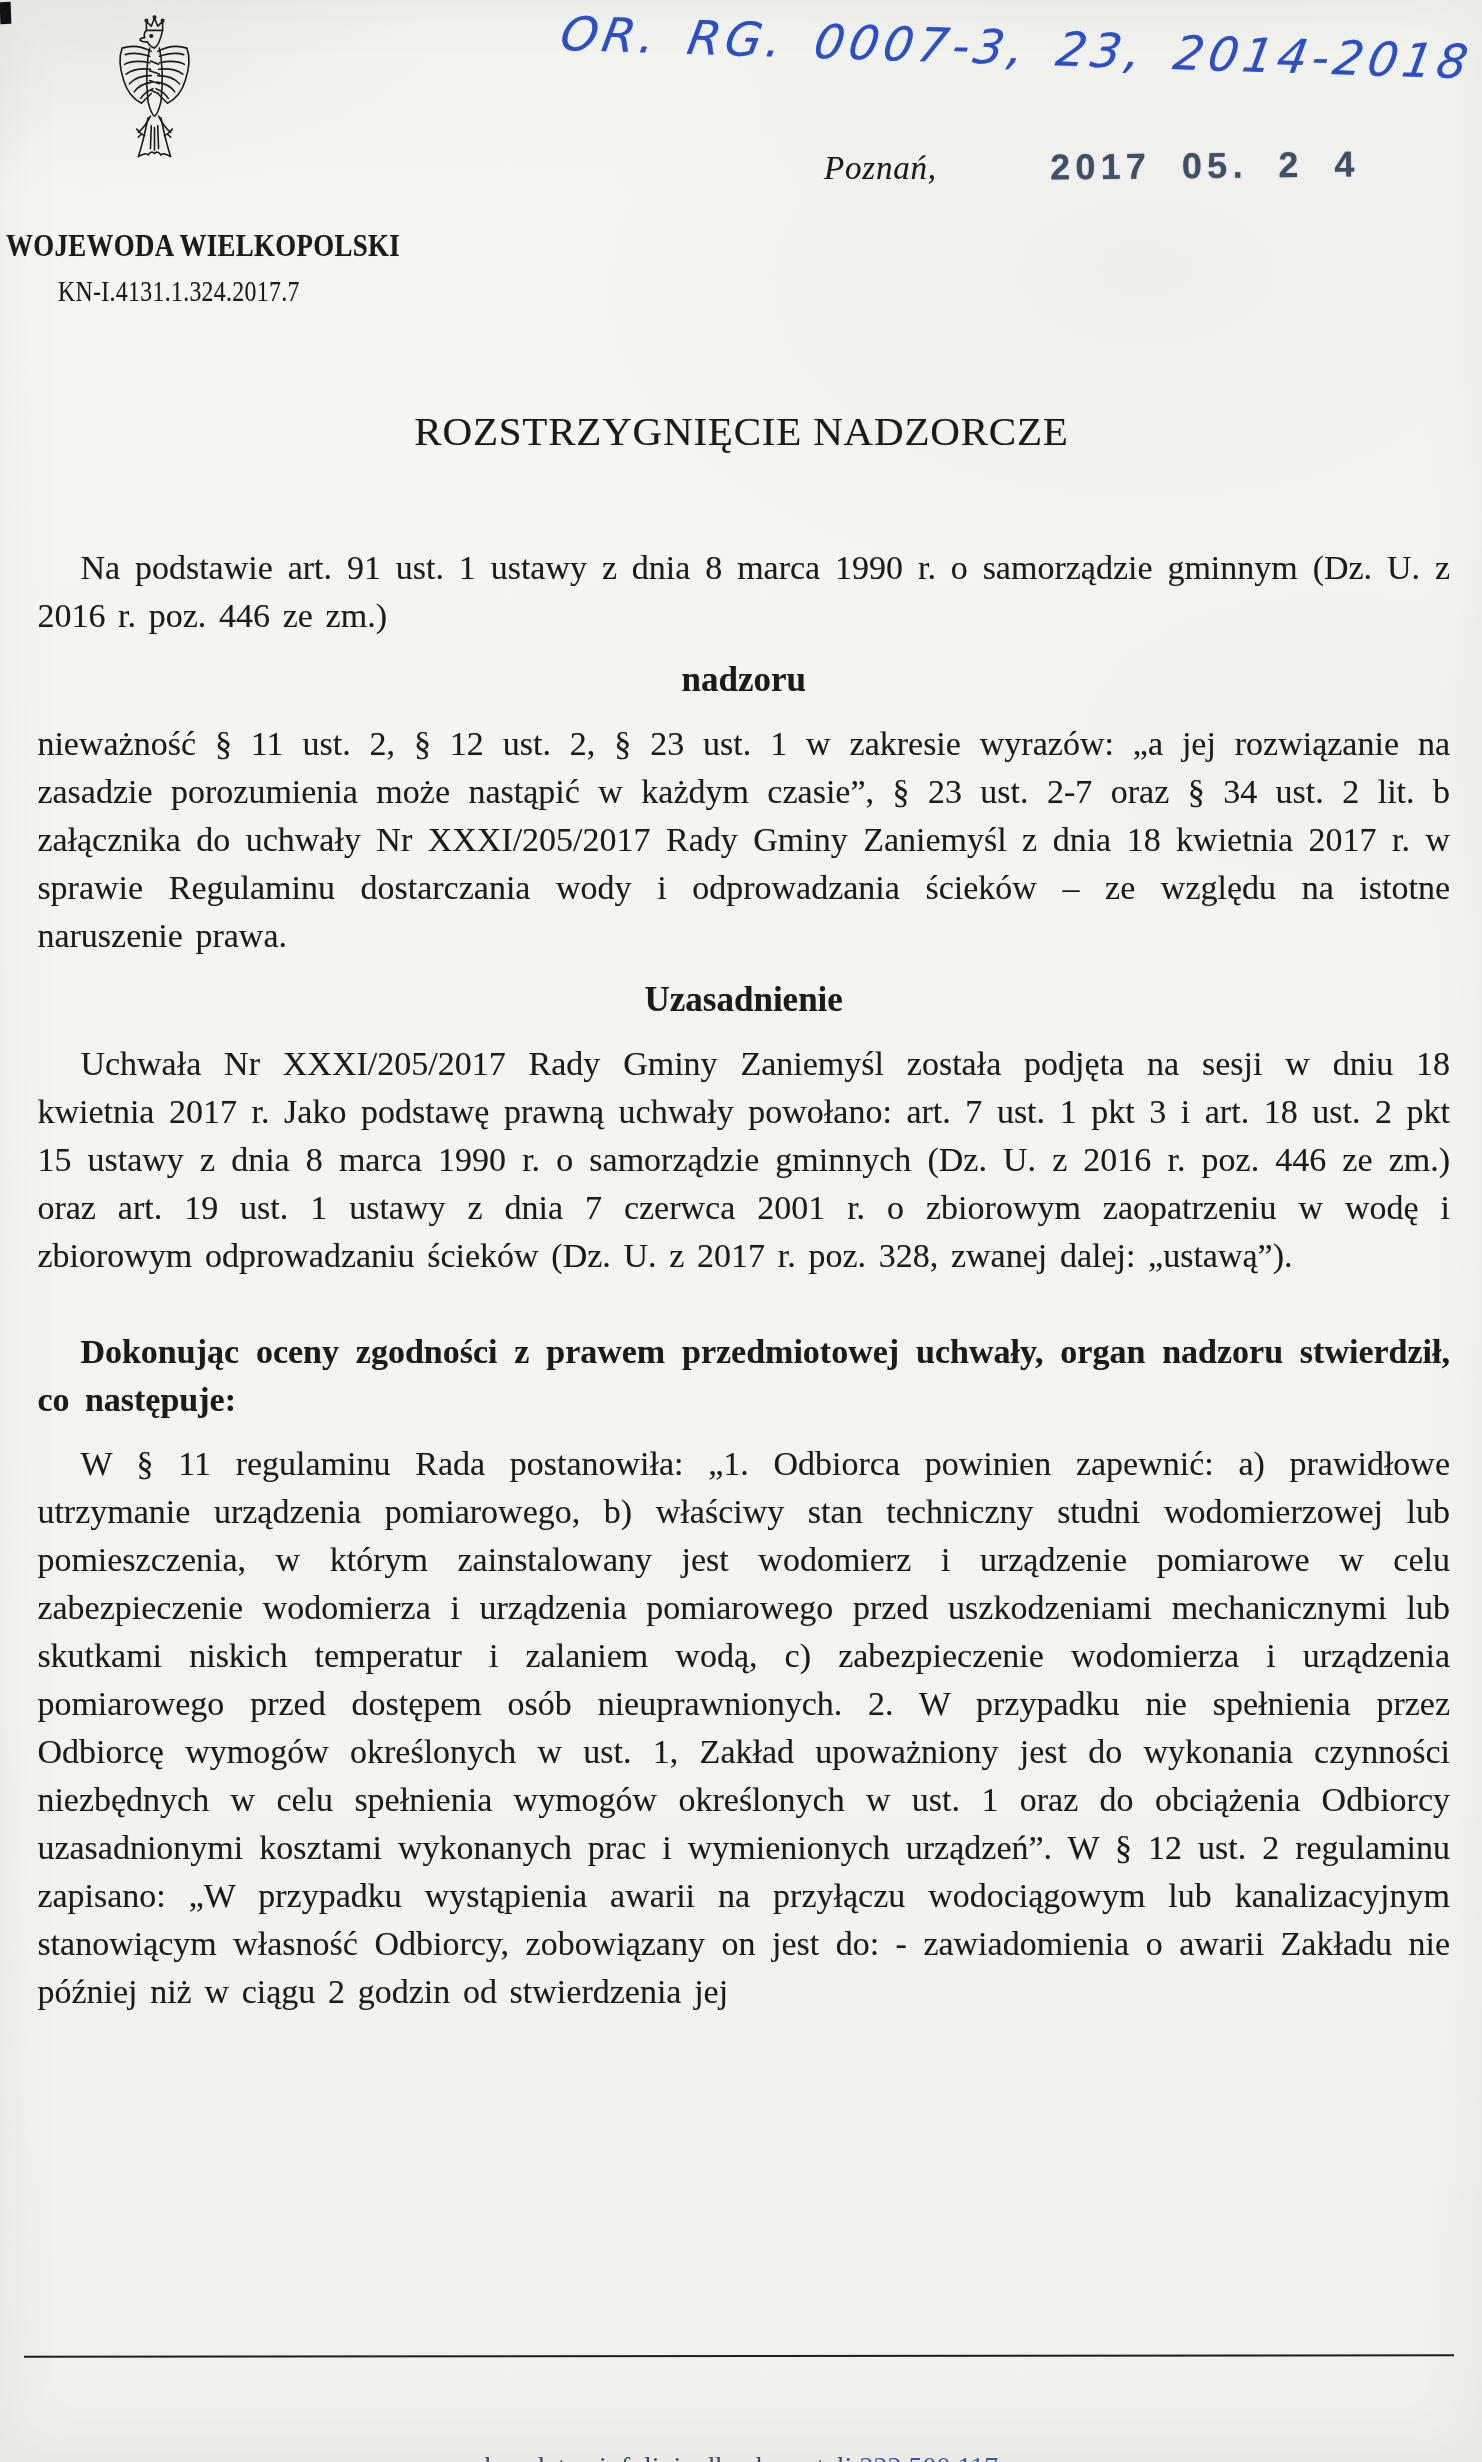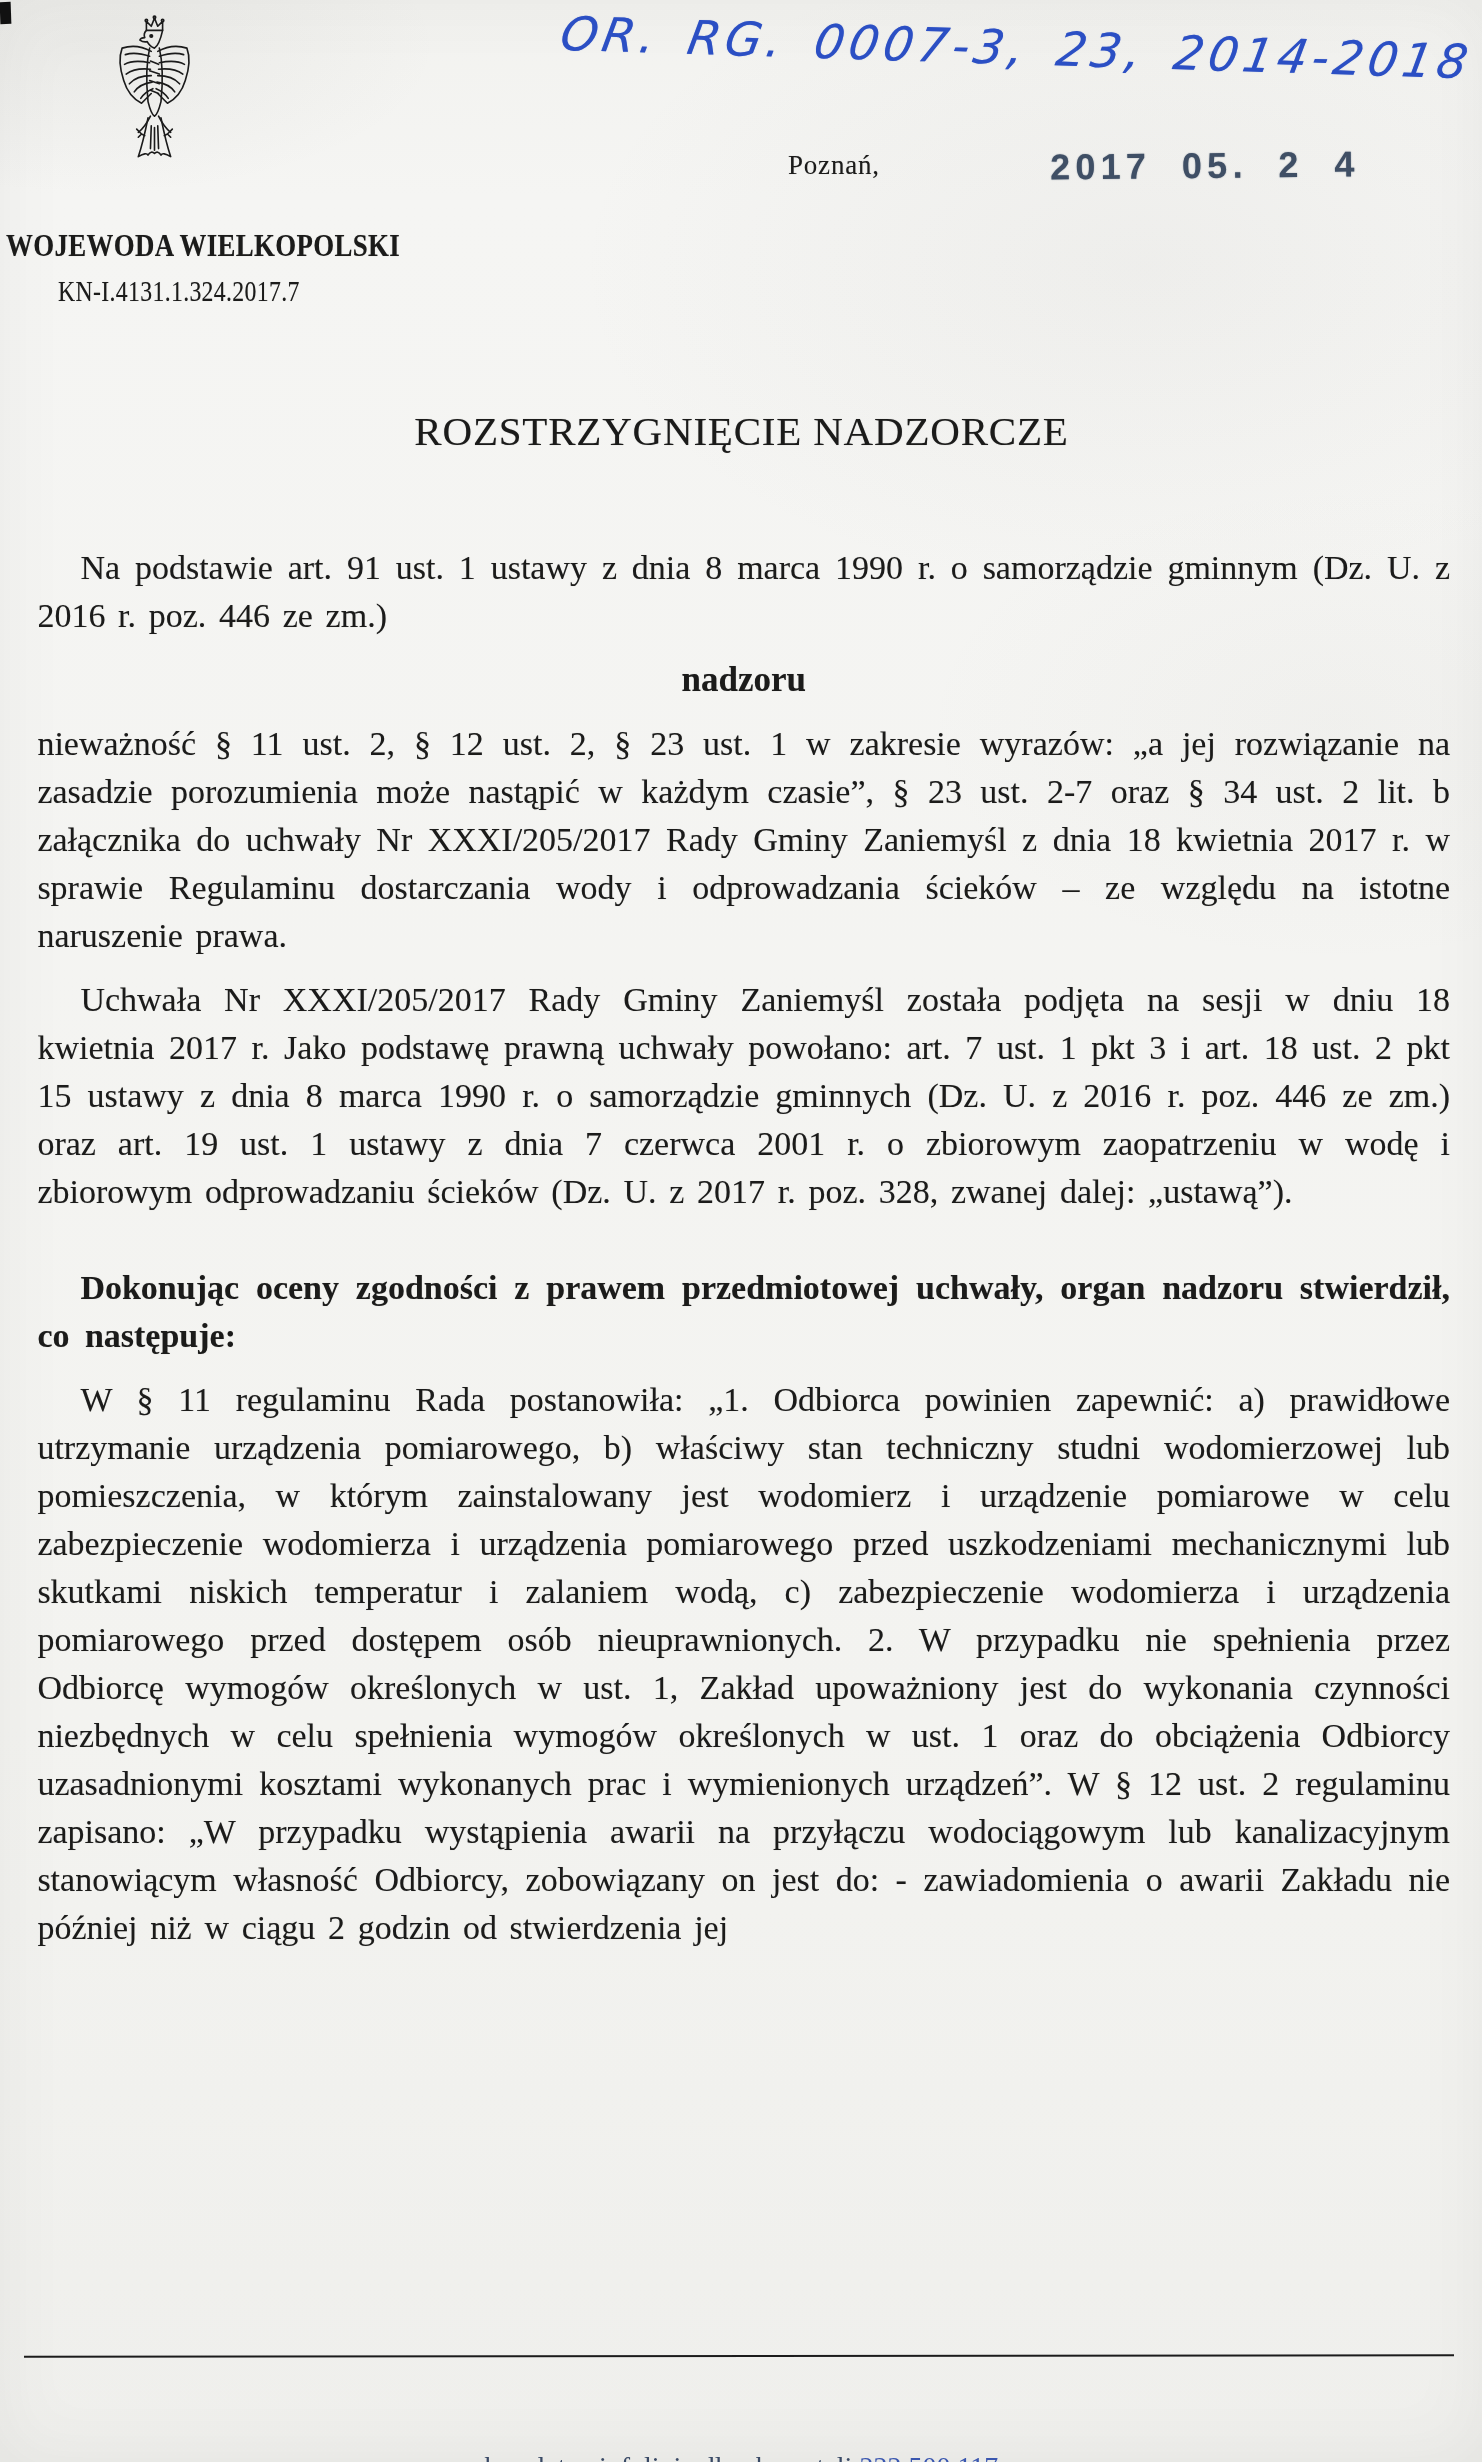--- a/index.html
+++ b/index.html
@@ -28,23 +28,24 @@
     transform:scaleX(.84);transform-origin:left top;
     text-shadow:0 0 0.8px rgba(20,20,20,.4);
   }
   .case-number{
     position:absolute;left:58px;top:275px;
     font-size:29px;letter-spacing:0.4px;white-space:nowrap;
     transform:scaleX(.82);transform-origin:left top;
     text-shadow:0 0 0.8px rgba(20,20,20,.35);
   }
   .place{
-    position:absolute;left:788px;top:150px;
-    font-size:27px;letter-spacing:0.8px;
+    position:absolute;left:824px;top:150px;
+    font-size:33px;letter-spacing:0.8px;
     text-shadow:0 0 0.8px rgba(20,20,20,.3);
+    font-style:italic;
   }
   .date-stamp{
     position:absolute;left:1050px;top:145px;
     font-family:"Liberation Sans","DejaVu Sans",sans-serif;
     font-size:36px;font-weight:bold;
     color:#31425a;letter-spacing:5.3px;word-spacing:15.3px;white-space:pre;
     transform:rotate(-.6deg);
     text-shadow:0 0 1.5px rgba(49,66,90,.55);
     opacity:.92;
   }
@@ -150,20 +151,21 @@
   <div class="place">Poznań,</div>
 
   <div class="date-stamp">2017 05. 2 4</div>
 
   <div class="doc-title">ROZSTRZYGNIĘCIE NADZORCZE</div>
 
   <div class="doc-body">
     <p class="indent">Na podstawie art. 91 ust. 1 ustawy z dnia 8 marca 1990 r. o samorządzie gminnym (Dz. U. z 2016 r. poz. 446 ze zm.)</p>
     <p class="sec-heading h-ruling">nadzoru</p>
     <p>nieważność § 11 ust. 2, § 12 ust. 2, § 23 ust. 1 w zakresie wyrazów: „a jej rozwiązanie na zasadzie porozumienia może nastąpić w każdym czasie”, § 23 ust. 2-7 oraz § 34 ust. 2 lit. b załącznika do uchwały Nr XXXI/205/2017 Rady Gminy Zaniemyśl z dnia 18 kwietnia 2017 r. w sprawie Regulaminu dostarczania wody i odprowadzania ścieków – ze względu na istotne naruszenie prawa.</p>
+    <p class="sec-heading h-just">Uzasadnienie</p>
     <p class="indent">Uchwała Nr XXXI/205/2017 Rady Gminy Zaniemyśl została podjęta na sesji w dniu 18 kwietnia 2017 r. Jako podstawę prawną uchwały powołano: art. 7 ust. 1 pkt 3 i art. 18 ust. 2 pkt 15 ustawy z dnia 8 marca 1990 r. o samorządzie gminnych (Dz. U. z 2016 r. poz. 446 ze zm.) oraz art. 19 ust. 1 ustawy z dnia 7 czerwca 2001 r. o zbiorowym zaopatrzeniu w wodę i zbiorowym odprowadzaniu ścieków (Dz. U. z 2017 r. poz. 328, zwanej dalej: „ustawą”).</p>
     <p class="indent bold gap-above">Dokonując oceny zgodności z prawem przedmiotowej uchwały, organ nadzoru stwierdził, co następuje:</p>
     <p class="indent">W § 11 regulaminu Rada postanowiła: „1. Odbiorca powinien zapewnić: a) prawidłowe utrzymanie urządzenia pomiarowego, b) właściwy stan techniczny studni wodomierzowej lub pomieszczenia, w którym zainstalowany jest wodomierz i urządzenie pomiarowe w celu zabezpieczenie wodomierza i urządzenia pomiarowego przed uszkodzeniami mechanicznymi lub skutkami niskich temperatur i zalaniem wodą, c) zabezpieczenie wodomierza i urządzenia pomiarowego przed dostępem osób nieuprawnionych. 2. W przypadku nie spełnienia przez Odbiorcę wymogów określonych w ust. 1, Zakład upoważniony jest do wykonania czynności niezbędnych w celu spełnienia wymogów określonych w ust. 1 oraz do obciążenia Odbiorcy uzasadnionymi kosztami wykonanych prac i wymienionych urządzeń”. W § 12 ust. 2 regulaminu zapisano: „W przypadku wystąpienia awarii na przyłączu wodociągowym lub kanalizacyjnym stanowiącym własność Odbiorcy, zobowiązany on jest do: - zawiadomienia o awarii Zakładu nie później niż w ciągu 2 godzin od stwierdzenia jej</p>
   </div>
 
   <div class="footer-rule"></div>
 
 
   <div class="footer-line3">
     <span>bezpłatna infolinia dla obywateli </span><span class="num">222 500 117</span>

